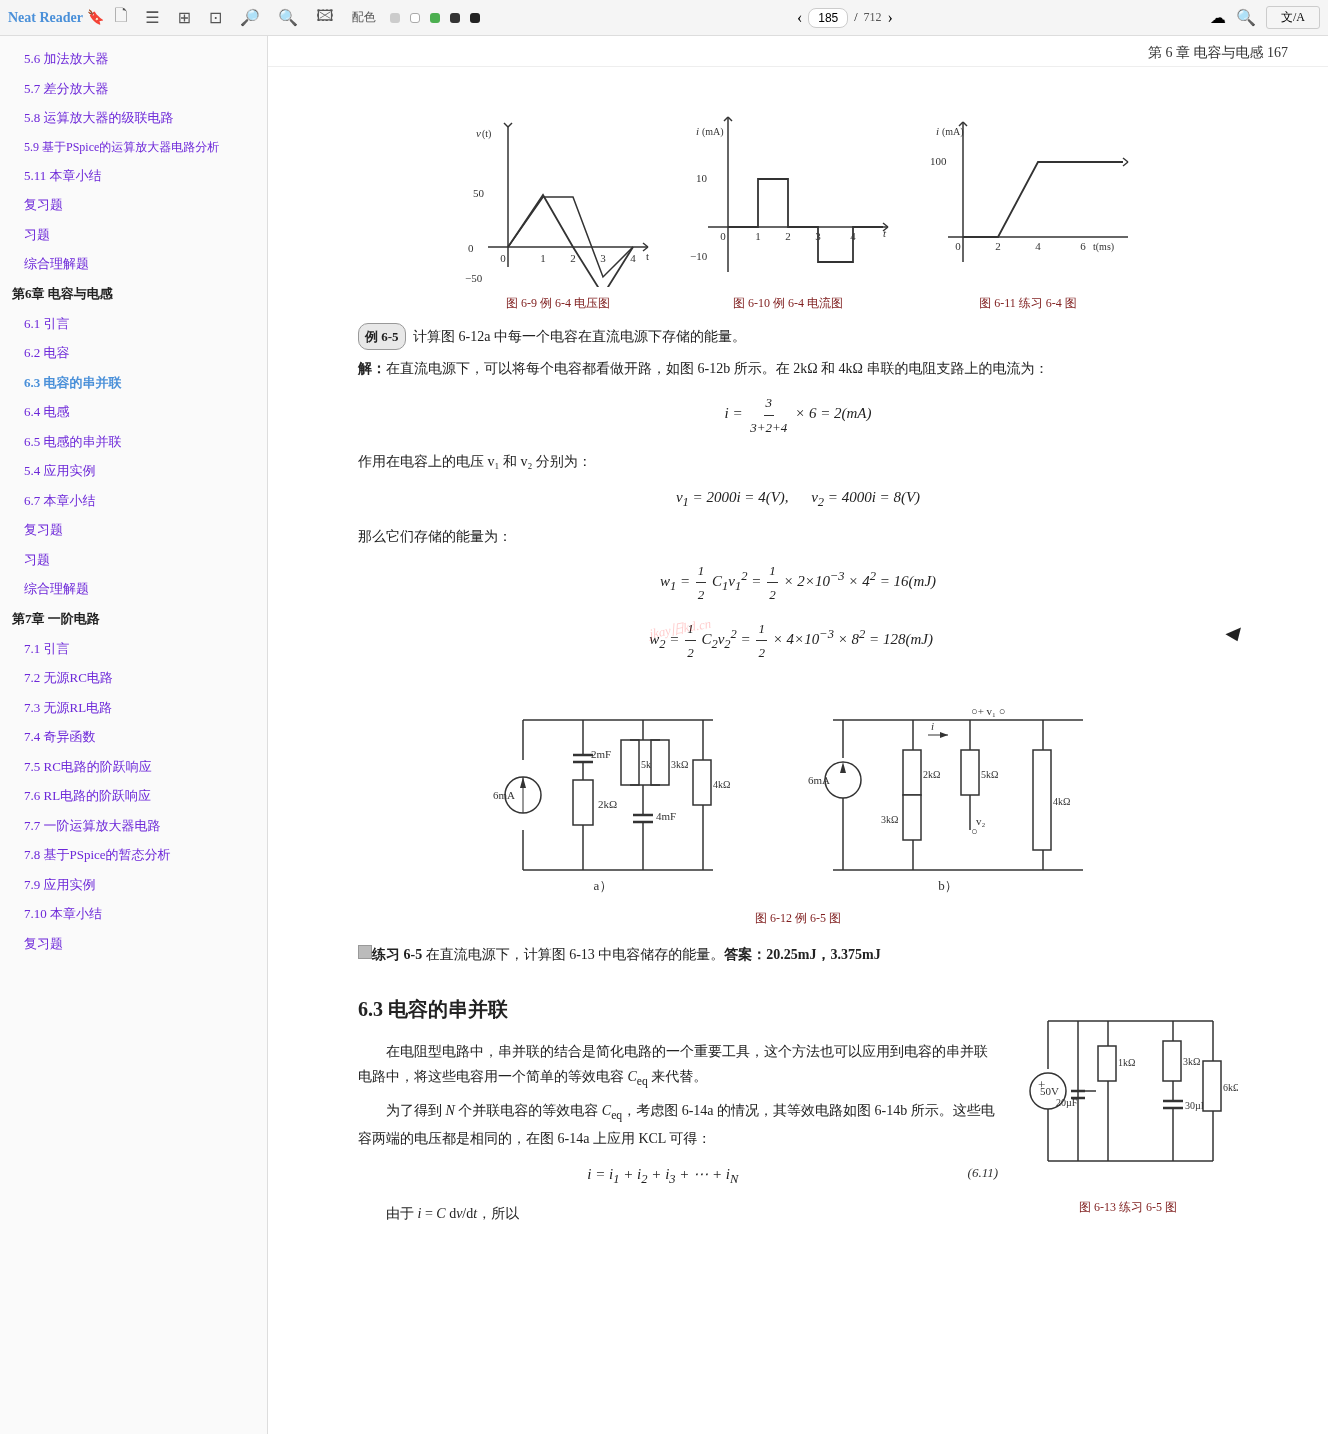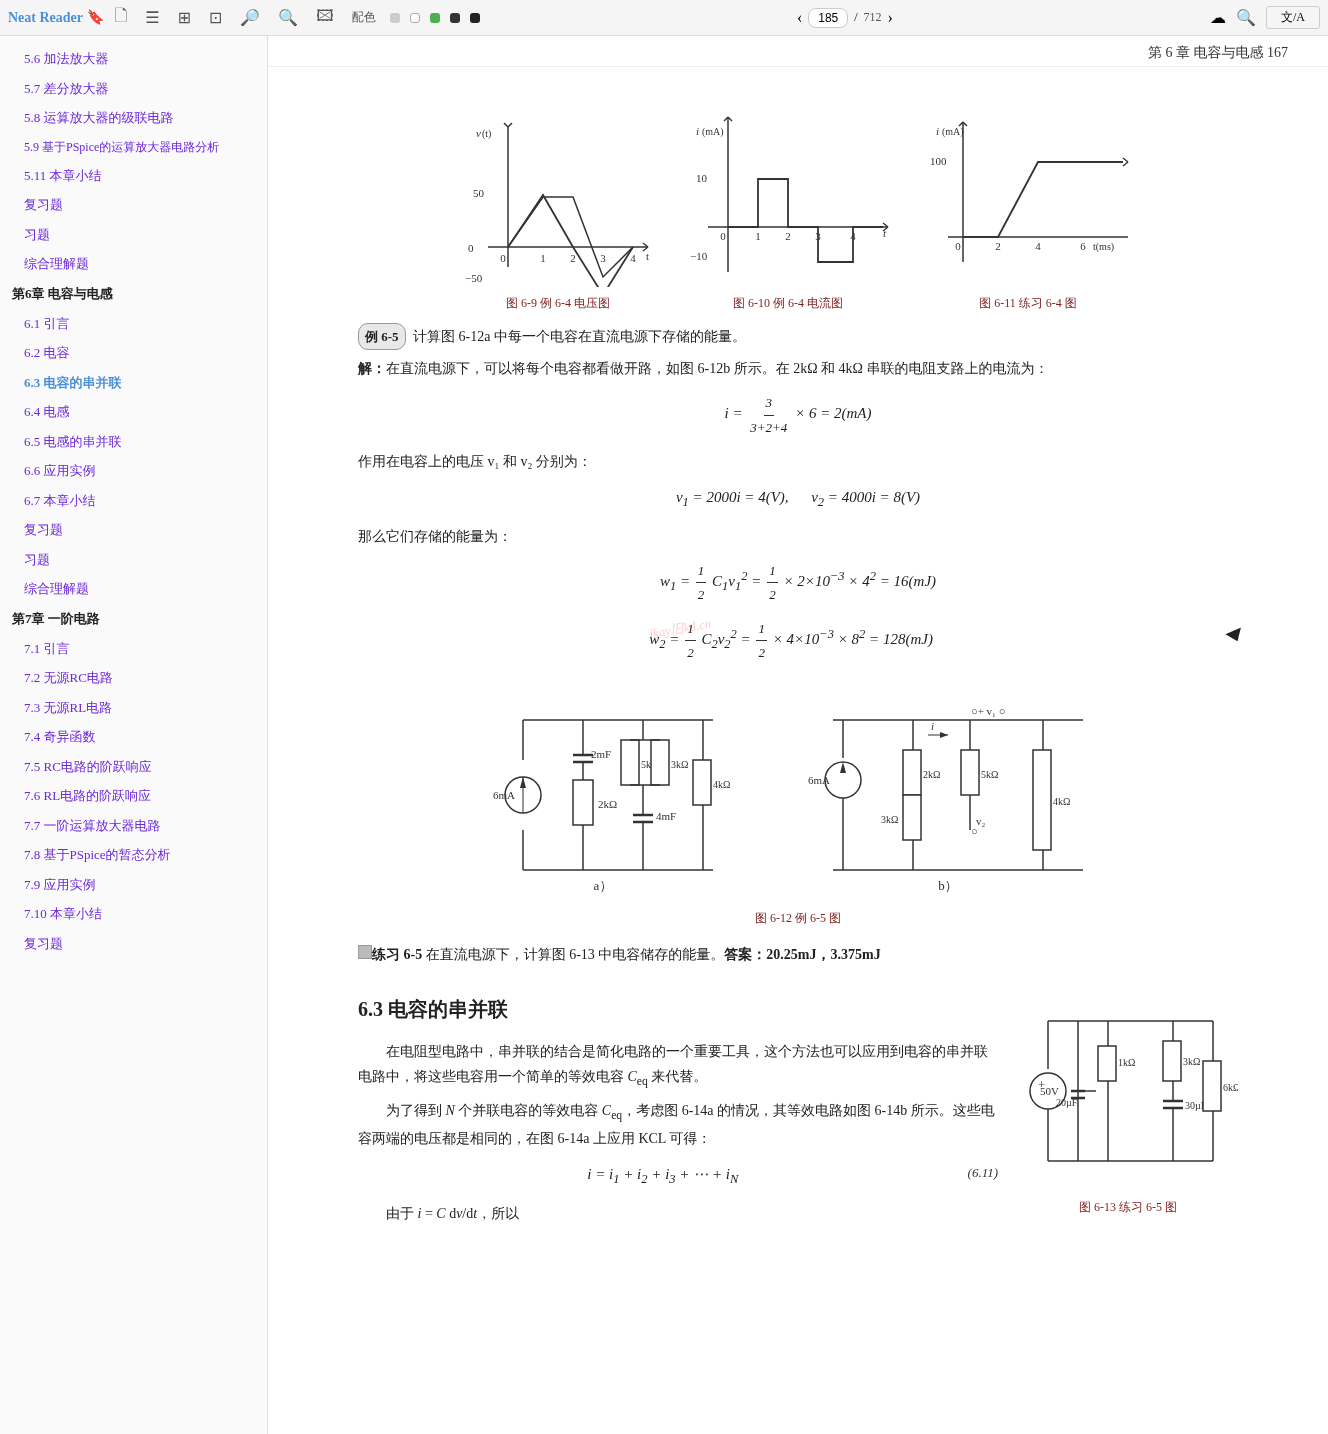--- a/index.html
+++ b/index.html
@@ -125,21 +125,21 @@
     <div class="sidebar-item indent1">5.11  本章小结</div>
     <div class="sidebar-item indent1">复习题</div>
     <div class="sidebar-item indent1">习题</div>
     <div class="sidebar-item indent1">综合理解题</div>
     <div class="sidebar-section">第6章  电容与电感</div>
     <div class="sidebar-item indent1">6.1  引言</div>
     <div class="sidebar-item indent1">6.2  电容</div>
     <div class="sidebar-item indent1 active">6.3  电容的串并联</div>
     <div class="sidebar-item indent1">6.4  电感</div>
     <div class="sidebar-item indent1">6.5  电感的串并联</div>
-    <div class="sidebar-item indent1">6.6  应用实例</div>
+    <div class="sidebar-item indent1">5.4  应用实例</div>
     <div class="sidebar-item indent1">6.7  本章小结</div>
     <div class="sidebar-item indent1">复习题</div>
     <div class="sidebar-item indent1">习题</div>
     <div class="sidebar-item indent1">综合理解题</div>
     <div class="sidebar-section">第7章  一阶电路</div>
     <div class="sidebar-item indent1">7.1  引言</div>
     <div class="sidebar-item indent1">7.2  无源RC电路</div>
     <div class="sidebar-item indent1">7.3  无源RL电路</div>
     <div class="sidebar-item indent1">7.4  奇异函数</div>
     <div class="sidebar-item indent1">7.5  RC电路的阶跃响应</div>

